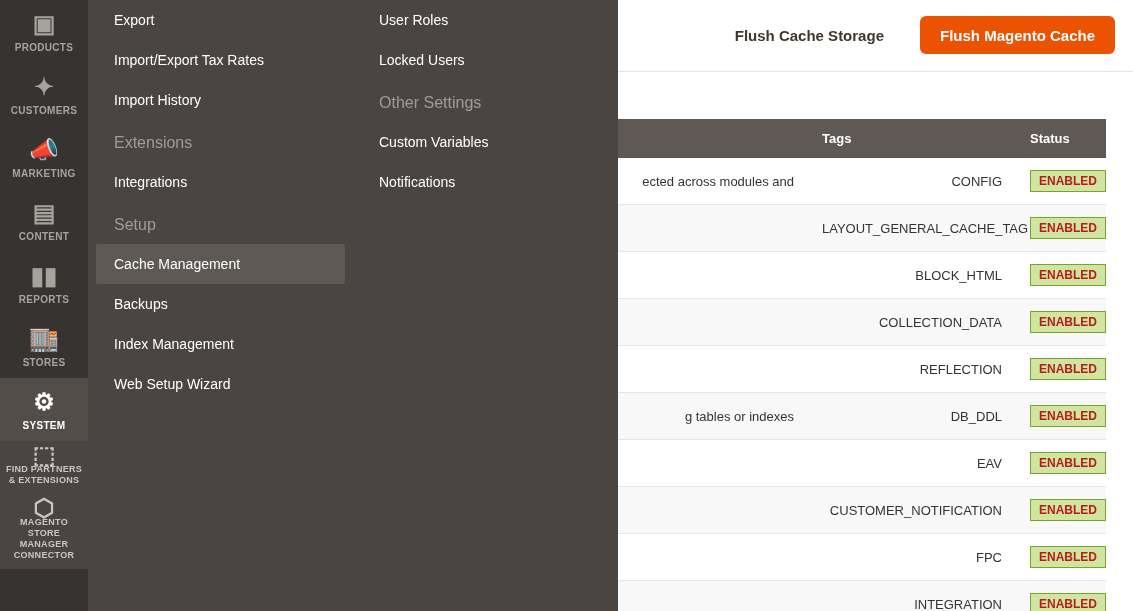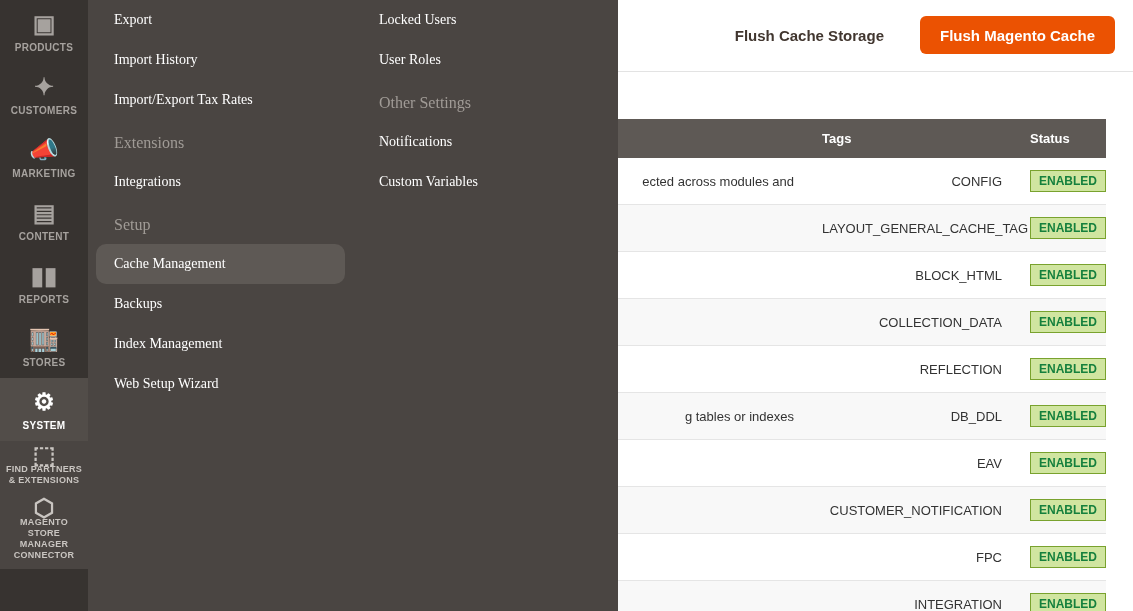--- a/index.html
+++ b/index.html
@@ -12,41 +12,41 @@
   .rail-item.partners { background:#4a4542; color:#c9c5c1; font-size:9px; line-height:11px; padding:8px 4px; }
   .rail-item.connector { background:#4a4542; color:#c9c5c1; font-size:9px; line-height:11px; padding:8px 4px; }
   .rail-item .glyph { font-size:24px; margin-bottom:4px; display:block; }
   .rail-item .lbl { letter-spacing:0.3px; }
 
   
   .flyout { position:absolute; left:88px; top:0; width:530px; height:611px; background:#4a4542; display:flex; }
   .flycol { flex:1; padding:0 0 0 0; }
   .group-title { color:#a09b96; font-size:16px; font-weight:400; padding:14px 26px 10px; }
   .menu-item { display:block; padding:12px 26px; color:#fff; font-size:14px; cursor:pointer; }
-  .menu-item.selected { background:#5e5955; border-radius:10px; margin:0 8px 0 8px; padding:12px 18px; }
+  .menu-item.selected { background:#5e5955; border-radius:2px; margin:0 8px 0 8px; padding:12px 18px; }
 
   
   .topbar { position:absolute; right:0; top:0; left:0; height:72px; background:#fff; border-bottom:1px solid #e3e3e3; }
   .btn { display:inline-flex; align-items:center; justify-content:center; height:38px; padding:0 20px; font-size:15px; font-weight:600; cursor:pointer; border:none; }
   .btn-secondary { background:#fff; color:#41362f; }
   .btn-primary { background:#eb5202; color:#fff;border-radius:6px; }
   .actions { position:absolute; right:18px; top:16px; display:flex; gap:16px; }
 
   
   .table { position:absolute; left:88px; right:28px; top:119px; border-collapse:collapse; table-layout:fixed; width:1017px; font-size:13px; }
   .table th { background:#5e5955; color:#fff; text-align:left; font-weight:600; padding:12px 14px; }
   .table td { padding:12px 14px; border-bottom:1px solid #e5e5e5; color:#333;text-align:right; }
   .table tr:nth-child(even) td { background:#f8f8f8; }
   .col-desc { width:720px; }
   .col-tags { width:208px; }
   .col-status { width:90px; }
-  .badge { display:inline-block; padding:3px 8px; border:1px solid #79a22e; background:#d0e5a0; color:#15803d; font-weight:700; font-size:12px; }
+  .badge { display:inline-block; padding:3px 8px; border:1px solid #79a22e; background:#d0e5a0; color:#b91c1c; font-weight:700; font-size:12px; }
 
   
-  .flyout { z-index:5;font-family:Liberation Serif, serif; }
+  .flyout { z-index:5; }
   .rail { z-index:6; }
 </style>
 </head>
 <body>
 
 <div class="topbar">
   <div class="actions">
     <button class="btn btn-secondary">Flush Cache Storage</button>
     <button class="btn btn-primary">Flush Magento Cache</button>
   </div>
@@ -110,36 +110,36 @@
         <td class="col-desc" style="text-align:right;"></td>
         <td class="col-tags">INTEGRATION</td>
         <td class="col-status"><span class="badge">ENABLED</span></td>
       </tr>
     </tbody>
 </table>
 
 <div class="flyout">
   <div class="flycol" id="flycol1">
       <div class="menu-item">Export</div>
+      <div class="menu-item">Import/Export Tax Rates</div>
       <div class="menu-item">Import History</div>
-      <div class="menu-item">Import/Export Tax Rates</div>
       <div class="group-title">Extensions</div>
       <div class="menu-item">Integrations</div>
       <div class="group-title">Setup</div>
       <div class="menu-item selected">Cache Management</div>
       <div class="menu-item">Backups</div>
       <div class="menu-item">Index Management</div>
       <div class="menu-item">Web Setup Wizard</div>
     </div>
   <div class="flycol" id="flycol2">
+      <div class="menu-item">User Roles</div>
       <div class="menu-item">Locked Users</div>
-      <div class="menu-item">User Roles</div>
       <div class="group-title">Other Settings</div>
+      <div class="menu-item">Custom Variables</div>
       <div class="menu-item">Notifications</div>
-      <div class="menu-item">Custom Variables</div>
     </div>
 </div>
 
 <div class="rail">
   <div class="rail-item">
       <span class="glyph">▣</span>
       <span class="lbl">PRODUCTS</span>
     </div>
   <div class="rail-item">
       <span class="glyph">✦</span>

